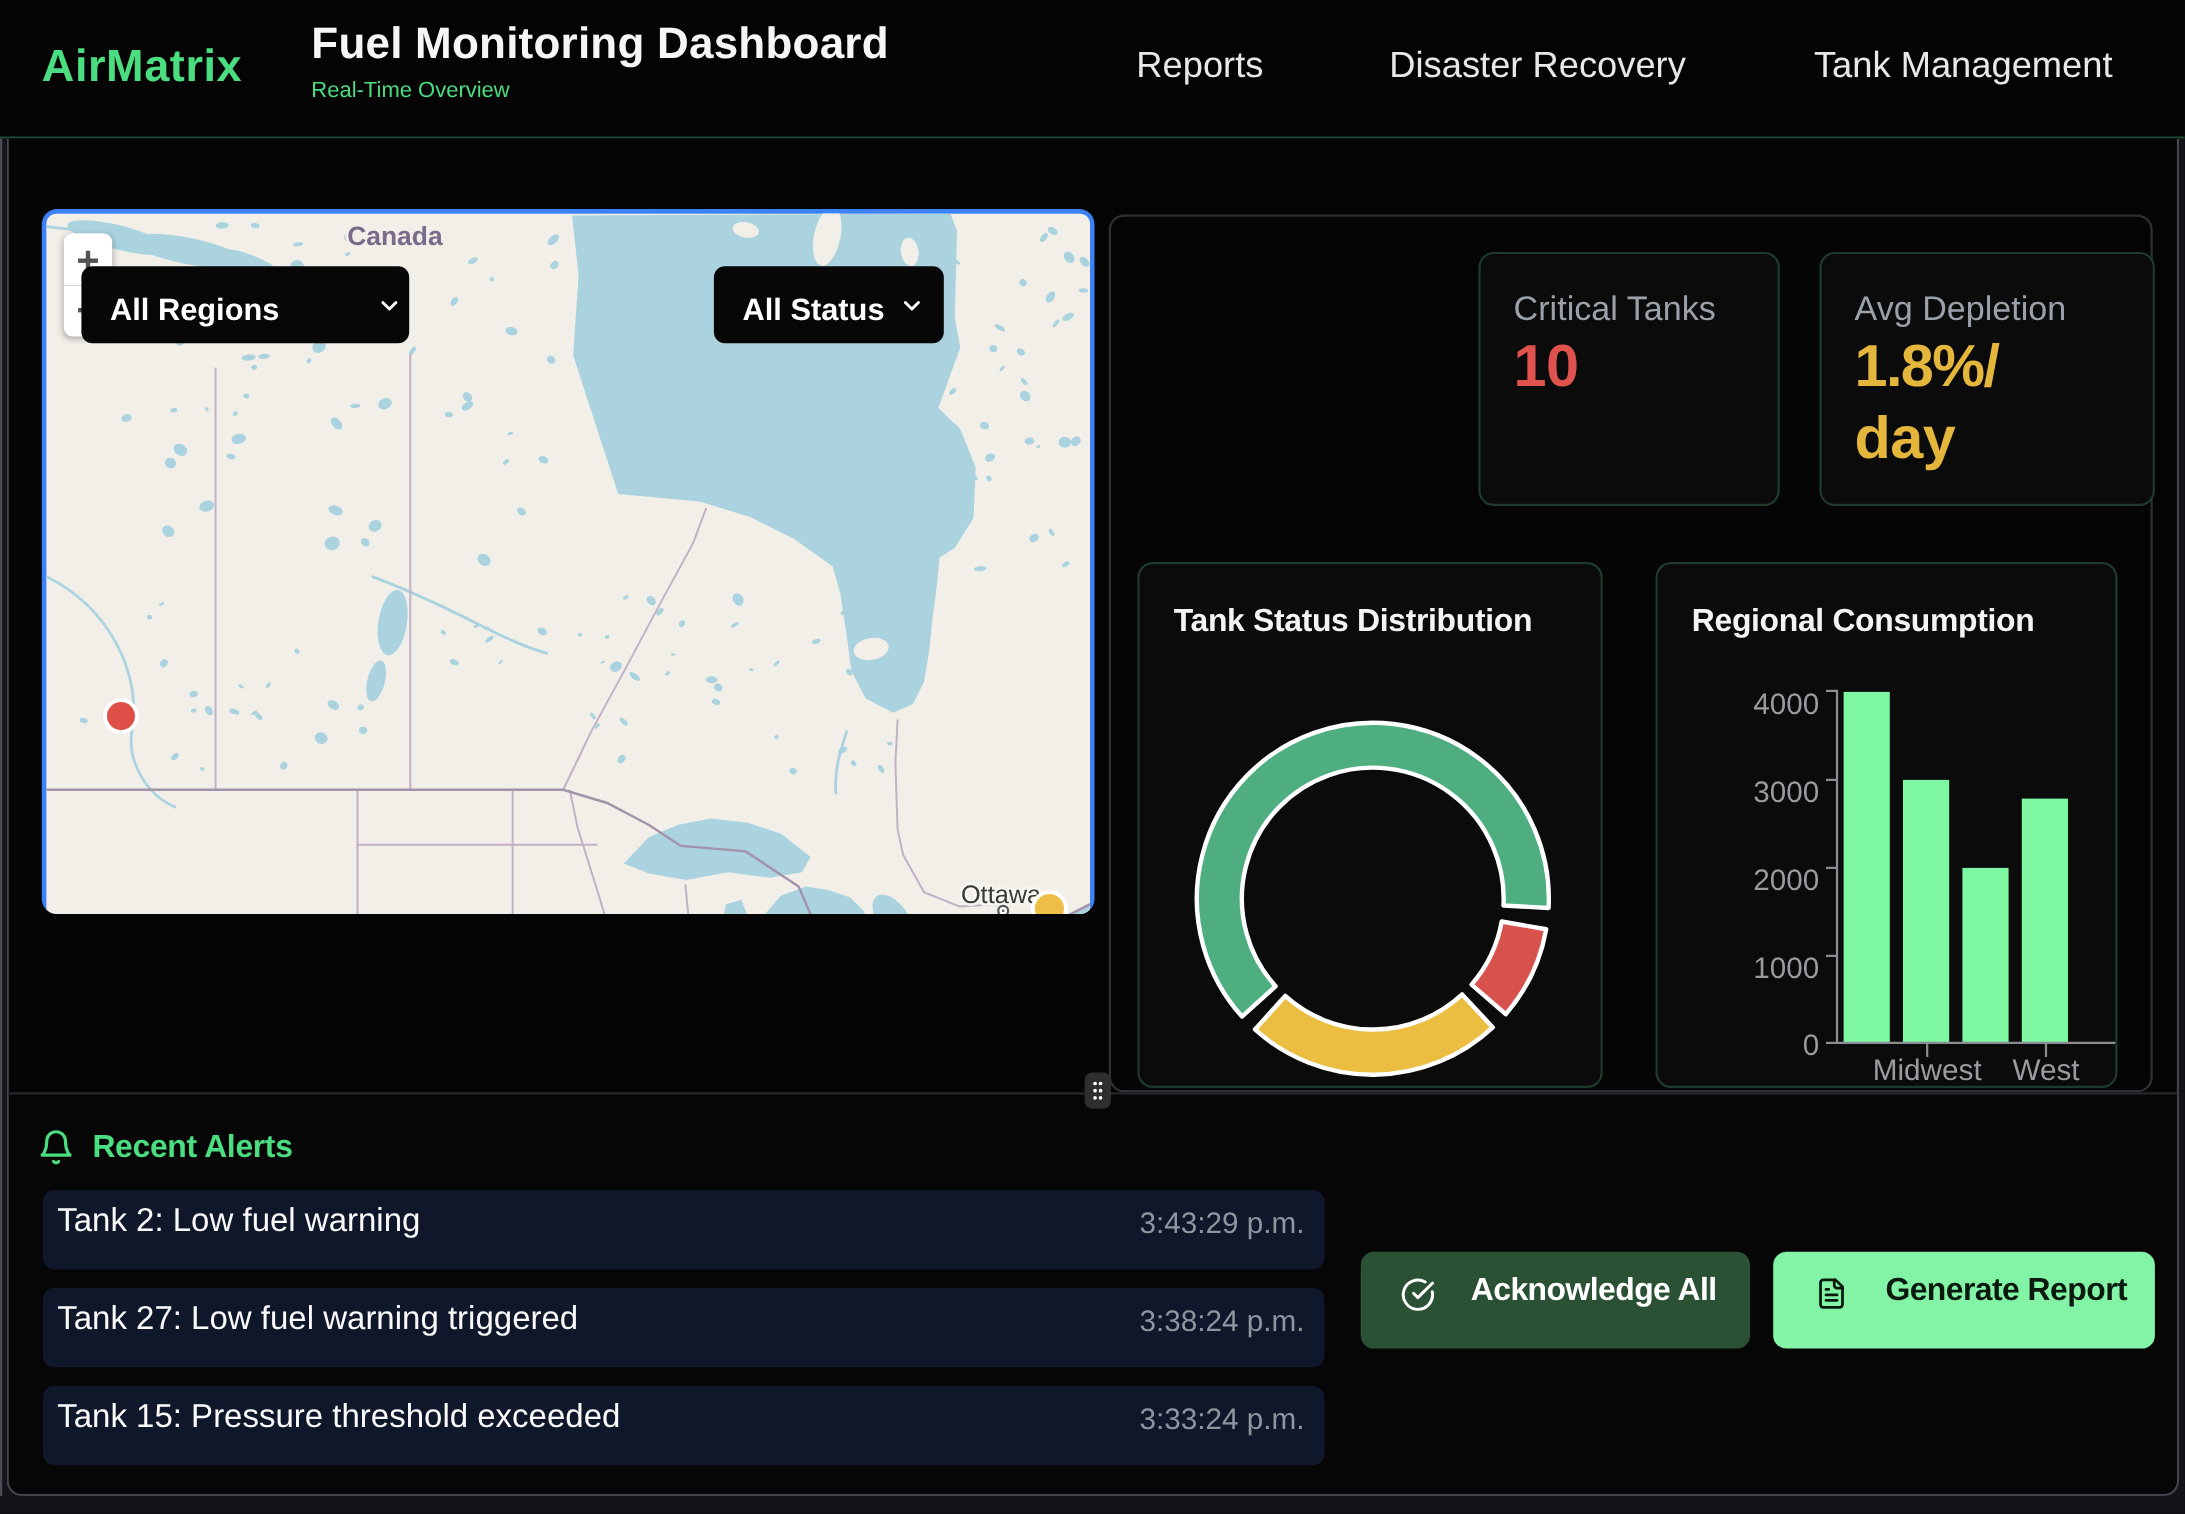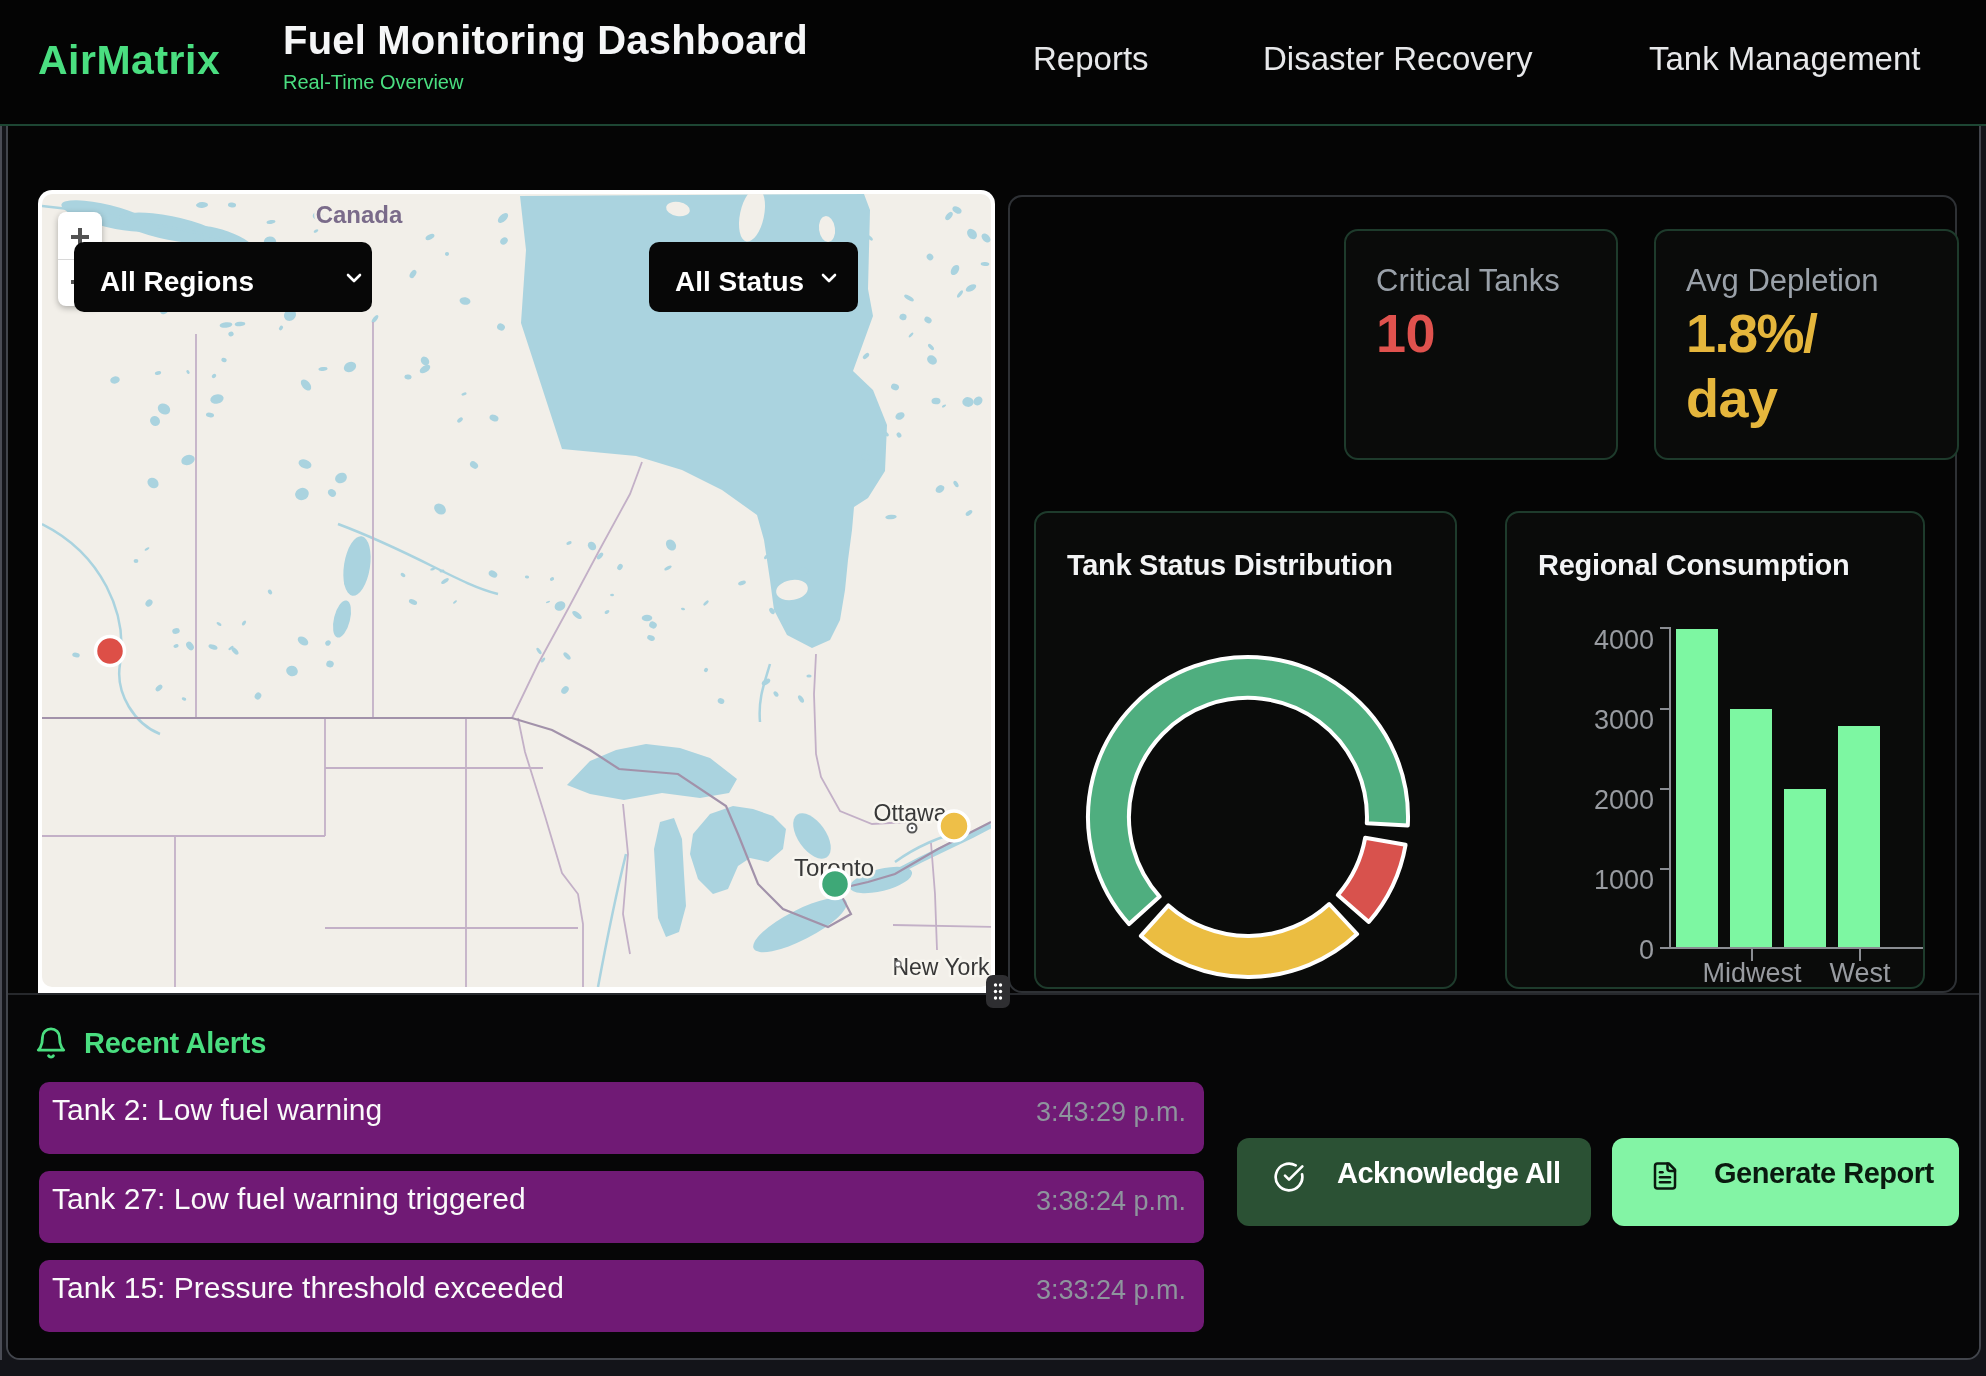--- a/index.html
+++ b/index.html
@@ -8,22 +8,22 @@
   #header { position:absolute; left:0; top:0; width:1986px; height:126px;
     background:#040404; border-bottom:2px solid #1d4633; }
   #logo { position:absolute; left:38px; top:37px; font-size:41px; font-weight:bold; color:#4ade80; letter-spacing:0.5px; }
   #htitle { position:absolute; left:283px; top:18px; font-size:40px; font-weight:bold; color:#f5f6f7; letter-spacing:0.2px; }
   #hsub { position:absolute; left:283px; top:71px; font-size:20px; color:#4ade80; }
   .nav { position:absolute; top:40px; font-size:33px; color:#e7e8ea; }
   #main { position:absolute; left:6px; top:126px; width:1975px; height:1234px;
     background:#050505; border:2px solid #42454c; border-top:none;
     border-radius:0 0 14px 14px; overflow:hidden; }
   
-  #mapcard { position:absolute; left:30px; top:64px; width:957px; height:980px;
-    border-radius:14px; overflow:hidden; background:#ffffff; }
+  #mapcard { position:absolute; left:30px; top:64px; width:957px; height:641px;
+    border-radius:14px; overflow:hidden; background:#3b82f6; }
   .drop { position:absolute; top:52px; height:70px; background:#070707; border-radius:10px;
     color:#fff; font-size:28px; font-weight:600; line-height:70px; white-space:nowrap; }
   .drop span { position:absolute; left:26px; top:5px; }
   .chev { position:absolute; top:28px; width:16px; height:16px; }
   #zoomctl { position:absolute; left:20px; top:22px; width:44px; height:94px; background:#fff;
     border-radius:8px; box-shadow:0 2px 6px rgba(0,0,0,0.3); }
   #zoomctl .div { position:absolute; left:0; top:47px; width:44px; height:1px; background:#d8d8d8; }
   
   #rpanel { position:absolute; left:1000px; top:69px; width:949px; height:798px;
     border:2px solid #2e3135; border-radius:14px; background:#050505; }
@@ -33,21 +33,21 @@
   .sval { position:absolute; left:30px; top:70px; font-size:54px; font-weight:bold; line-height:65px; letter-spacing:-0.5px; }
   .sq { letter-spacing:-3px; }
   .sp { letter-spacing:-1.5px; }
   .ccard { position:absolute; top:314px; height:478px; background:#0a0b0a;
     border:2px solid #1e3b2c; border-radius:14px; overflow:hidden; }
   .ctitle { position:absolute; left:31px; top:36px; font-size:29px; font-weight:bold; color:#f3f4f5; letter-spacing:-0.3px; }
   
   #alerts { position:absolute; left:0px; top:867px; width:1975px; height:367px;
     background:#060607; border-top:2px solid #26282c; }
   #atitle { position:absolute; left:76px; top:32px; font-size:29px; font-weight:bold; color:#4ade80; letter-spacing:-0.3px; }
-  .arow { position:absolute; left:31px; width:1165px; height:72px; background:#701a75; border-radius:10px; }
+  .arow { position:absolute; left:31px; width:1165px; height:72px; background:#0f172a; border-radius:10px; }
   .arow .t1 { position:absolute; left:13px; top:11px; font-size:30px; color:#fafafa; }
   .arow .t2 { position:absolute; right:18px; top:15px; font-size:27px; color:#8e959d; }
   .btn { position:absolute; height:88px; border-radius:12px; font-weight:bold; font-size:29px; letter-spacing:-0.5px; }
   #handle { position:absolute; left:978px; top:849px; width:24px; height:33px;
     background:#2e2e31; border-radius:7px; }
 </style>
 </head>
 <body>
 <div style="position:absolute;left:0;top:126px;width:2px;height:1234px;background:#4a4c55;z-index:50;"></div>
 <div id="header">

